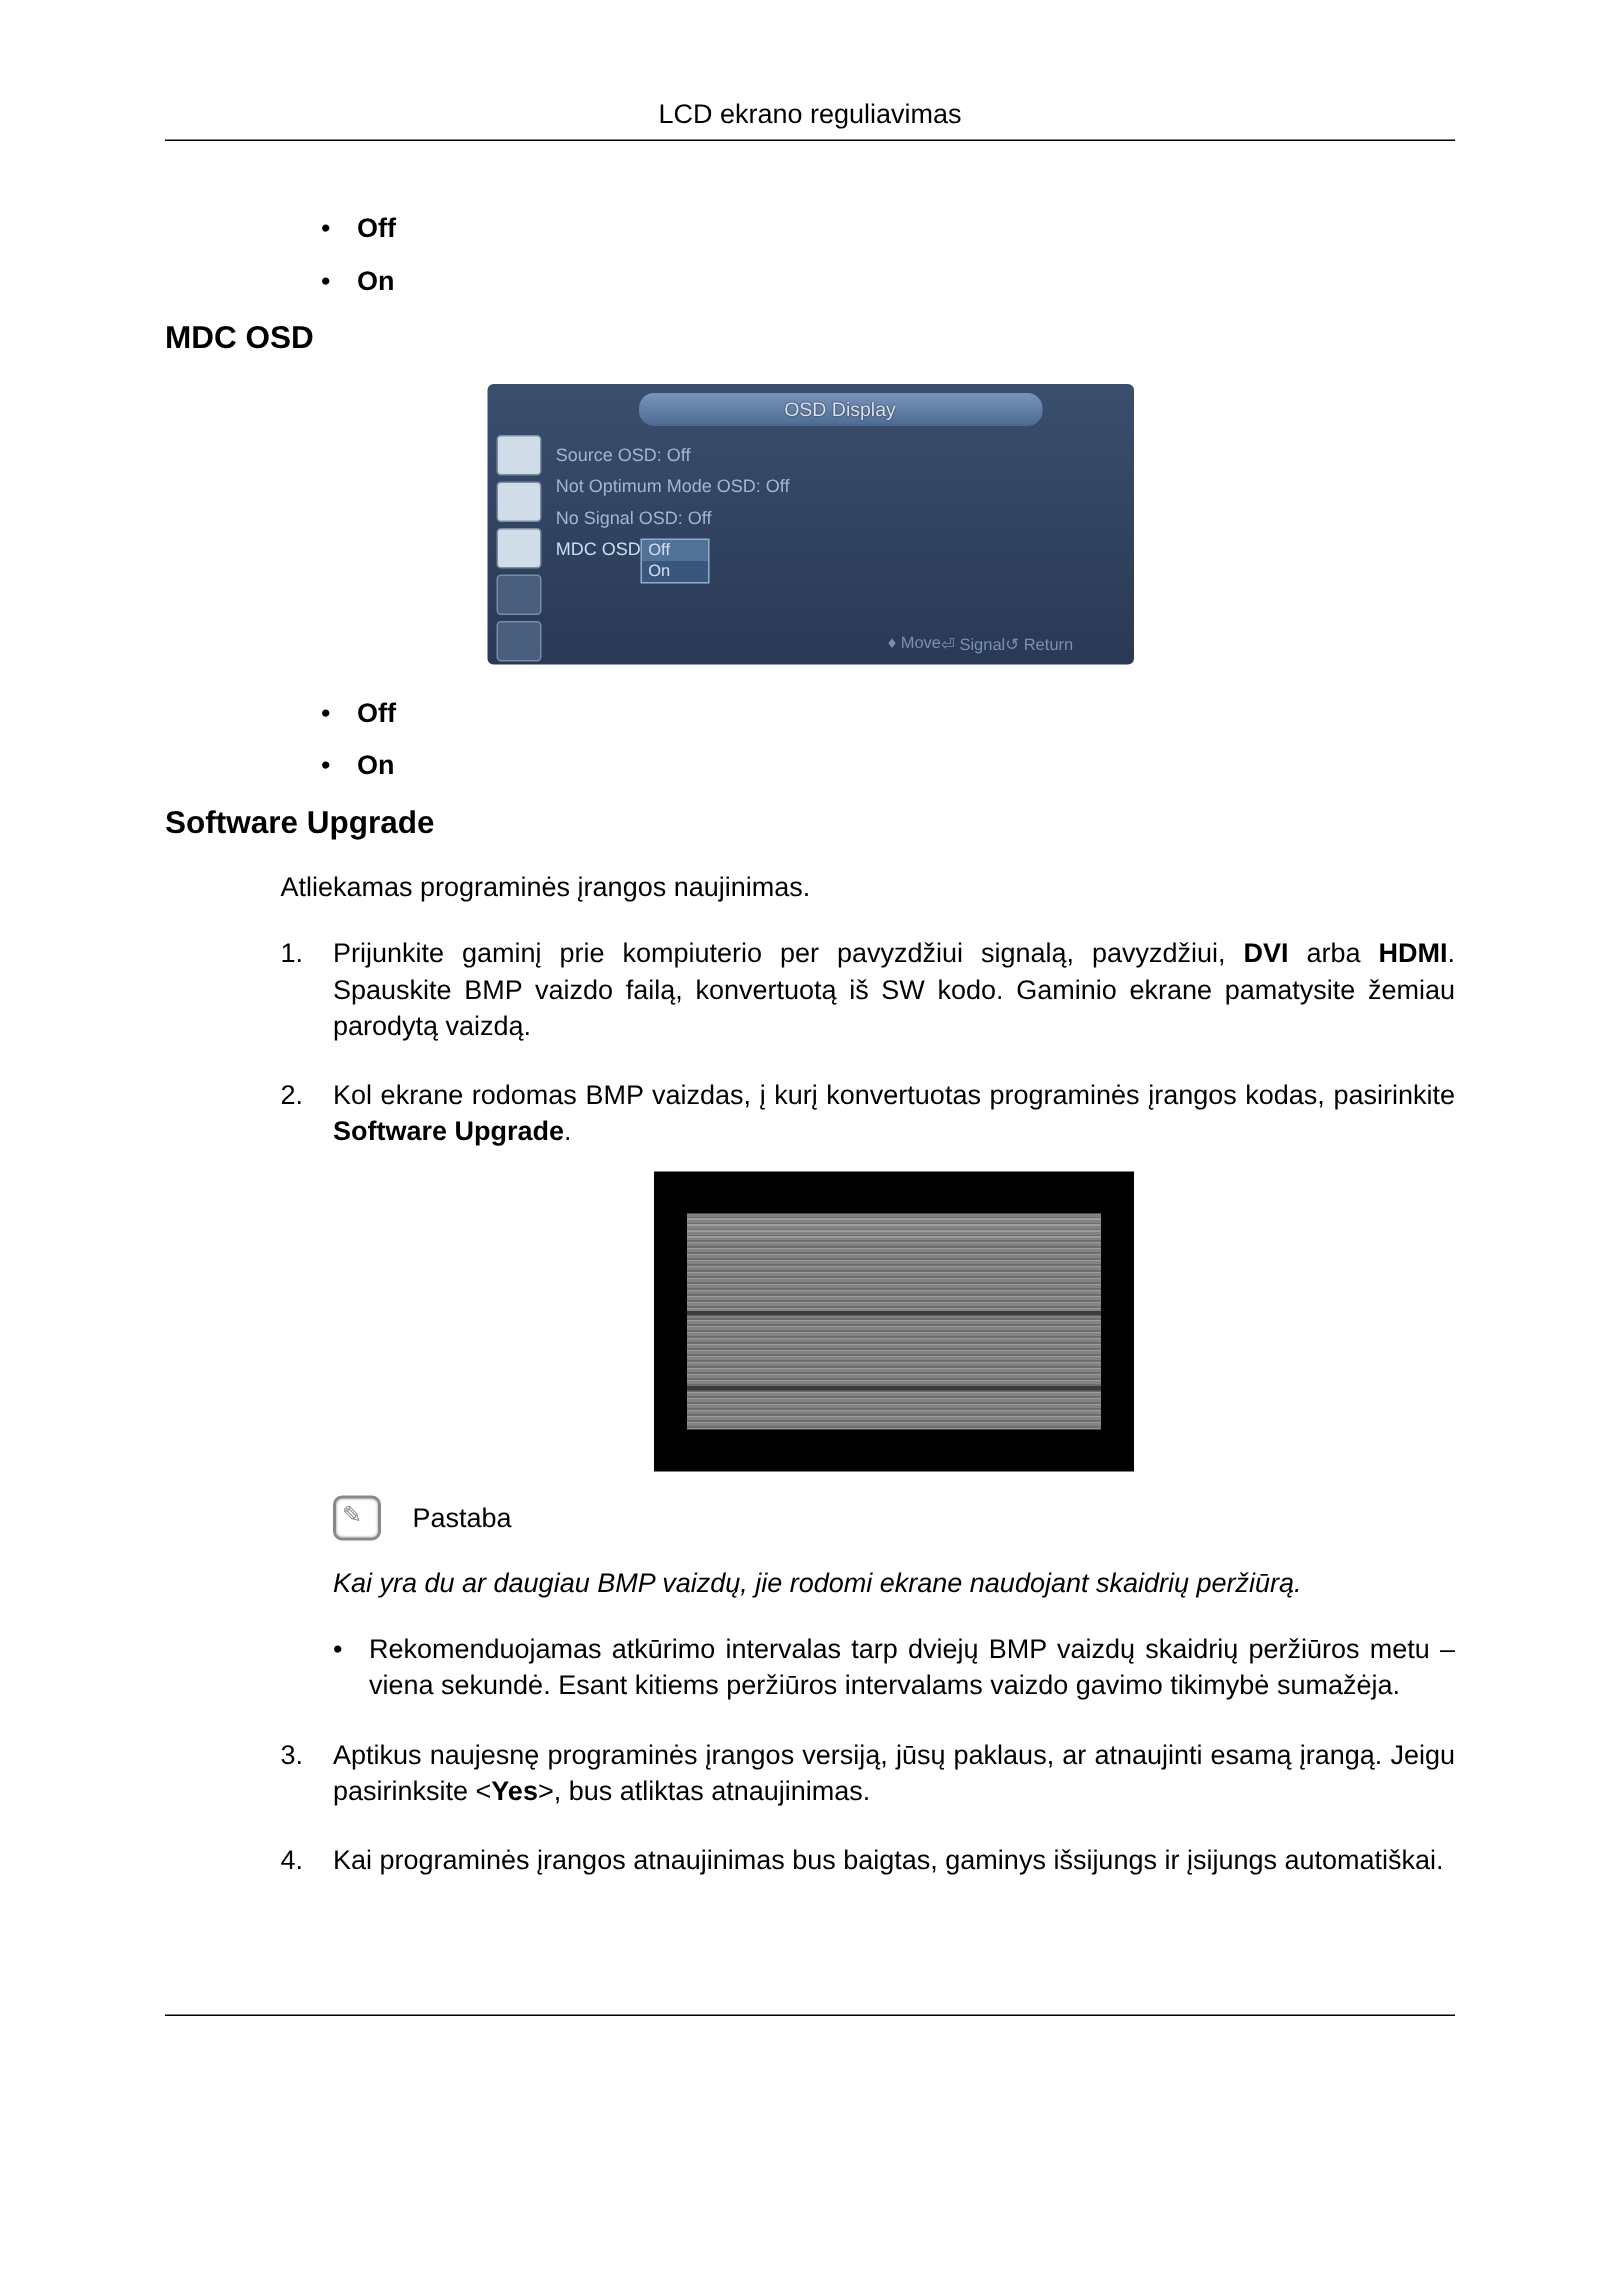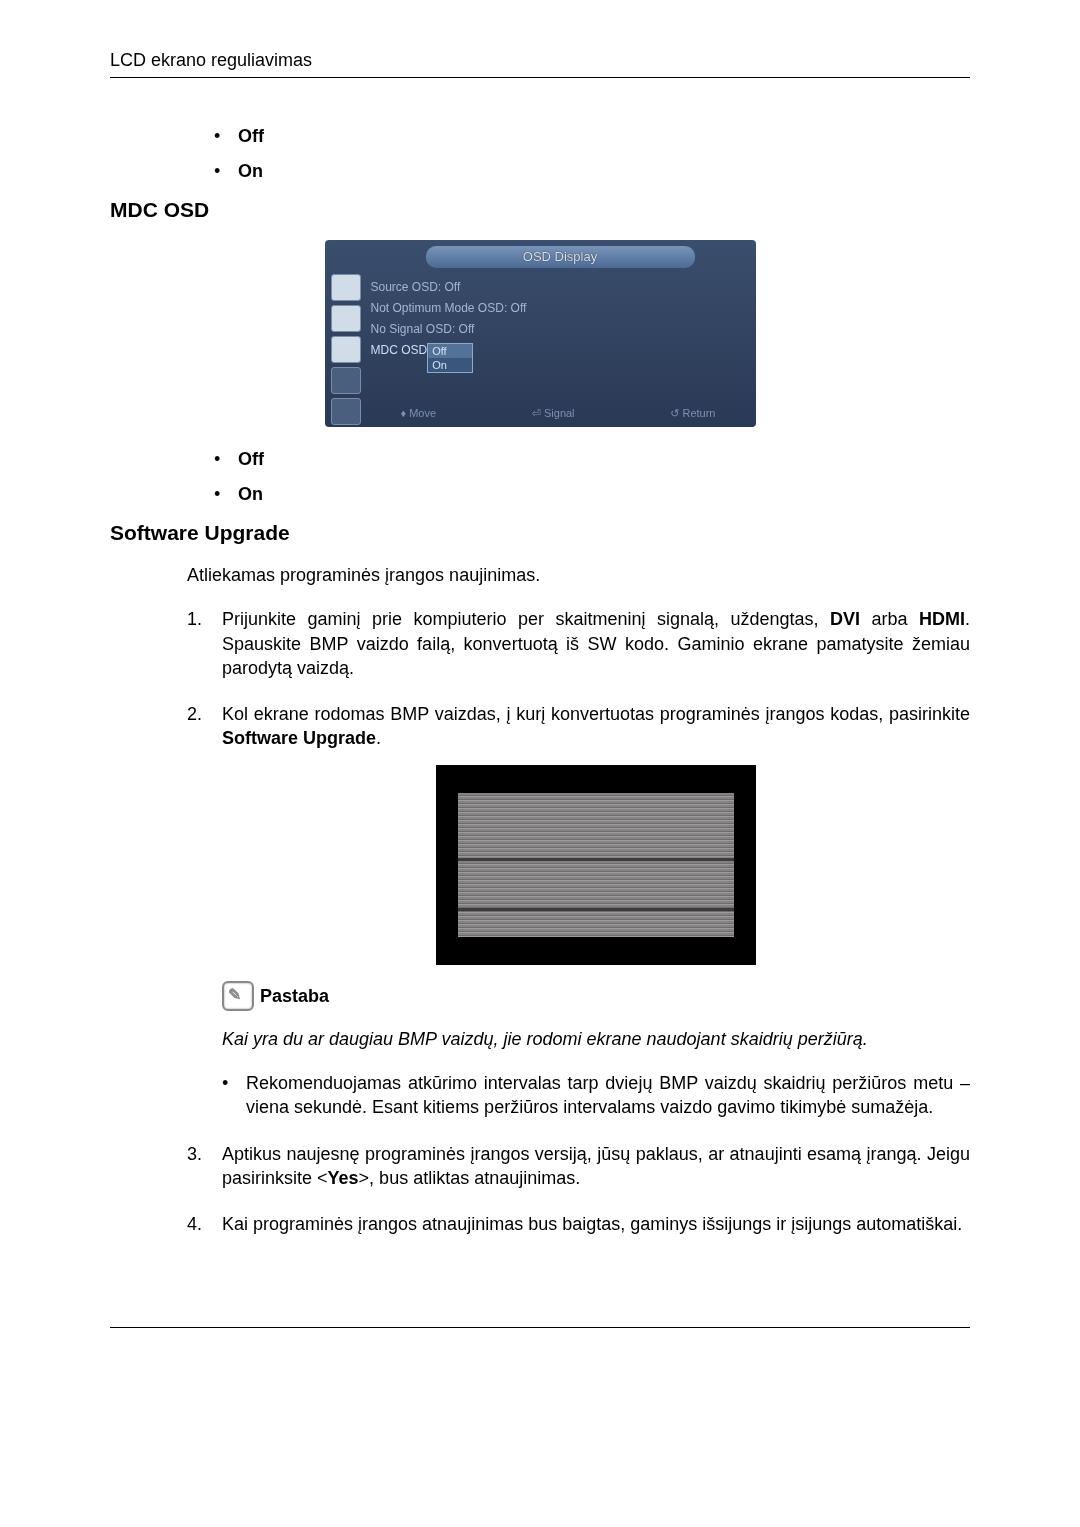--- a/index.html
+++ b/index.html
@@ -9,25 +9,26 @@
     background: #fff;
     color: #000;
   }
   .page {
     width: 1080px;
     margin: 0 auto;
     padding: 50px 110px 60px 110px;
     box-sizing: border-box;
   }
   .header-title {
-    text-align: left;
+    text-align: center;
     font-size: 18px;
     padding-bottom: 6px;
     border-bottom: 1.5px solid #000;
     margin-bottom: 48px;
+    margin-top: 16px;
   }
   .bullet-list {
     margin: 0 0 14px 104px;
     padding: 0;
     list-style: none;
   }
   .bullet-list li {
     position: relative;
     padding-left: 24px;
     margin-bottom: 14px;
@@ -151,21 +152,21 @@
     color: #cfe1f3;
     background: #3b567d;
   }
   .osd-dropdown div {
     padding: 1px 4px;
   }
   .osd-dropdown .sel { background: #527297; }
   .osd-footer {
     margin-top: 30px;
     display: flex;
-    justify-content: space-between;
+    justify-content: flex-end;
     font-size: 11px;
     color: #7991af;
     padding: 4px 30px;
   }
 
   
   .bmp-box {
     width: 320px;
     height: 200px;
     background: #000;
@@ -191,22 +192,22 @@
     height:3px;
     background:#3c3c3c;
   }
   .bmp-inner::before { top: 45%; }
   .bmp-inner::after { top: 80%; }
 
   
   .note-line {
     display: flex;
     align-items: center;
-    gap: 6px;
-    font-weight: bold;
+    gap: 21px;
+    font-weight: normal;
     font-size: 18px;
     margin-bottom: 16px;
   }
   .note-icon {
     display: inline-block;
     width: 28px;
     height: 26px;
     border: 2px solid #888;
     border-radius: 6px;
     position: relative;
@@ -283,21 +284,21 @@
     <li><span class="bold">On</span></li>
   </ul>
 
   <h2 class="section-heading">Software Upgrade</h2>
 
   <div class="body-text">Atliekamas programinės įrangos naujinimas.</div>
 
   <ol class="num-list">
     <li>
       <span class="num">1.</span>
-      <span>Prijunkite gaminį prie kompiuterio per skaitmeninį signalą, uždengtas, </span><span class="bold">DVI</span><span> arba </span><span class="bold">HDMI</span><span>. Spauskite BMP vaizdo failą, konvertuotą iš SW kodo. Gaminio ekrane pamatysite žemiau parodytą vaizdą.</span>
+      <span>Prijunkite gaminį prie kompiuterio per pavyzdžiui signalą, pavyzdžiui, </span><span class="bold">DVI</span><span> arba </span><span class="bold">HDMI</span><span>. Spauskite BMP vaizdo failą, konvertuotą iš SW kodo. Gaminio ekrane pamatysite žemiau parodytą vaizdą.</span>
     </li>
     <li>
       <span class="num">2.</span>
       <span>Kol ekrane rodomas BMP vaizdas, į kurį konvertuotas programinės įrangos kodas, pasirinkite </span><span class="bold">Software Upgrade</span><span>.</span>
 
       <div class="bmp-box">
         <div class="bmp-inner"></div>
       </div>
 
       <div class="note-line">

